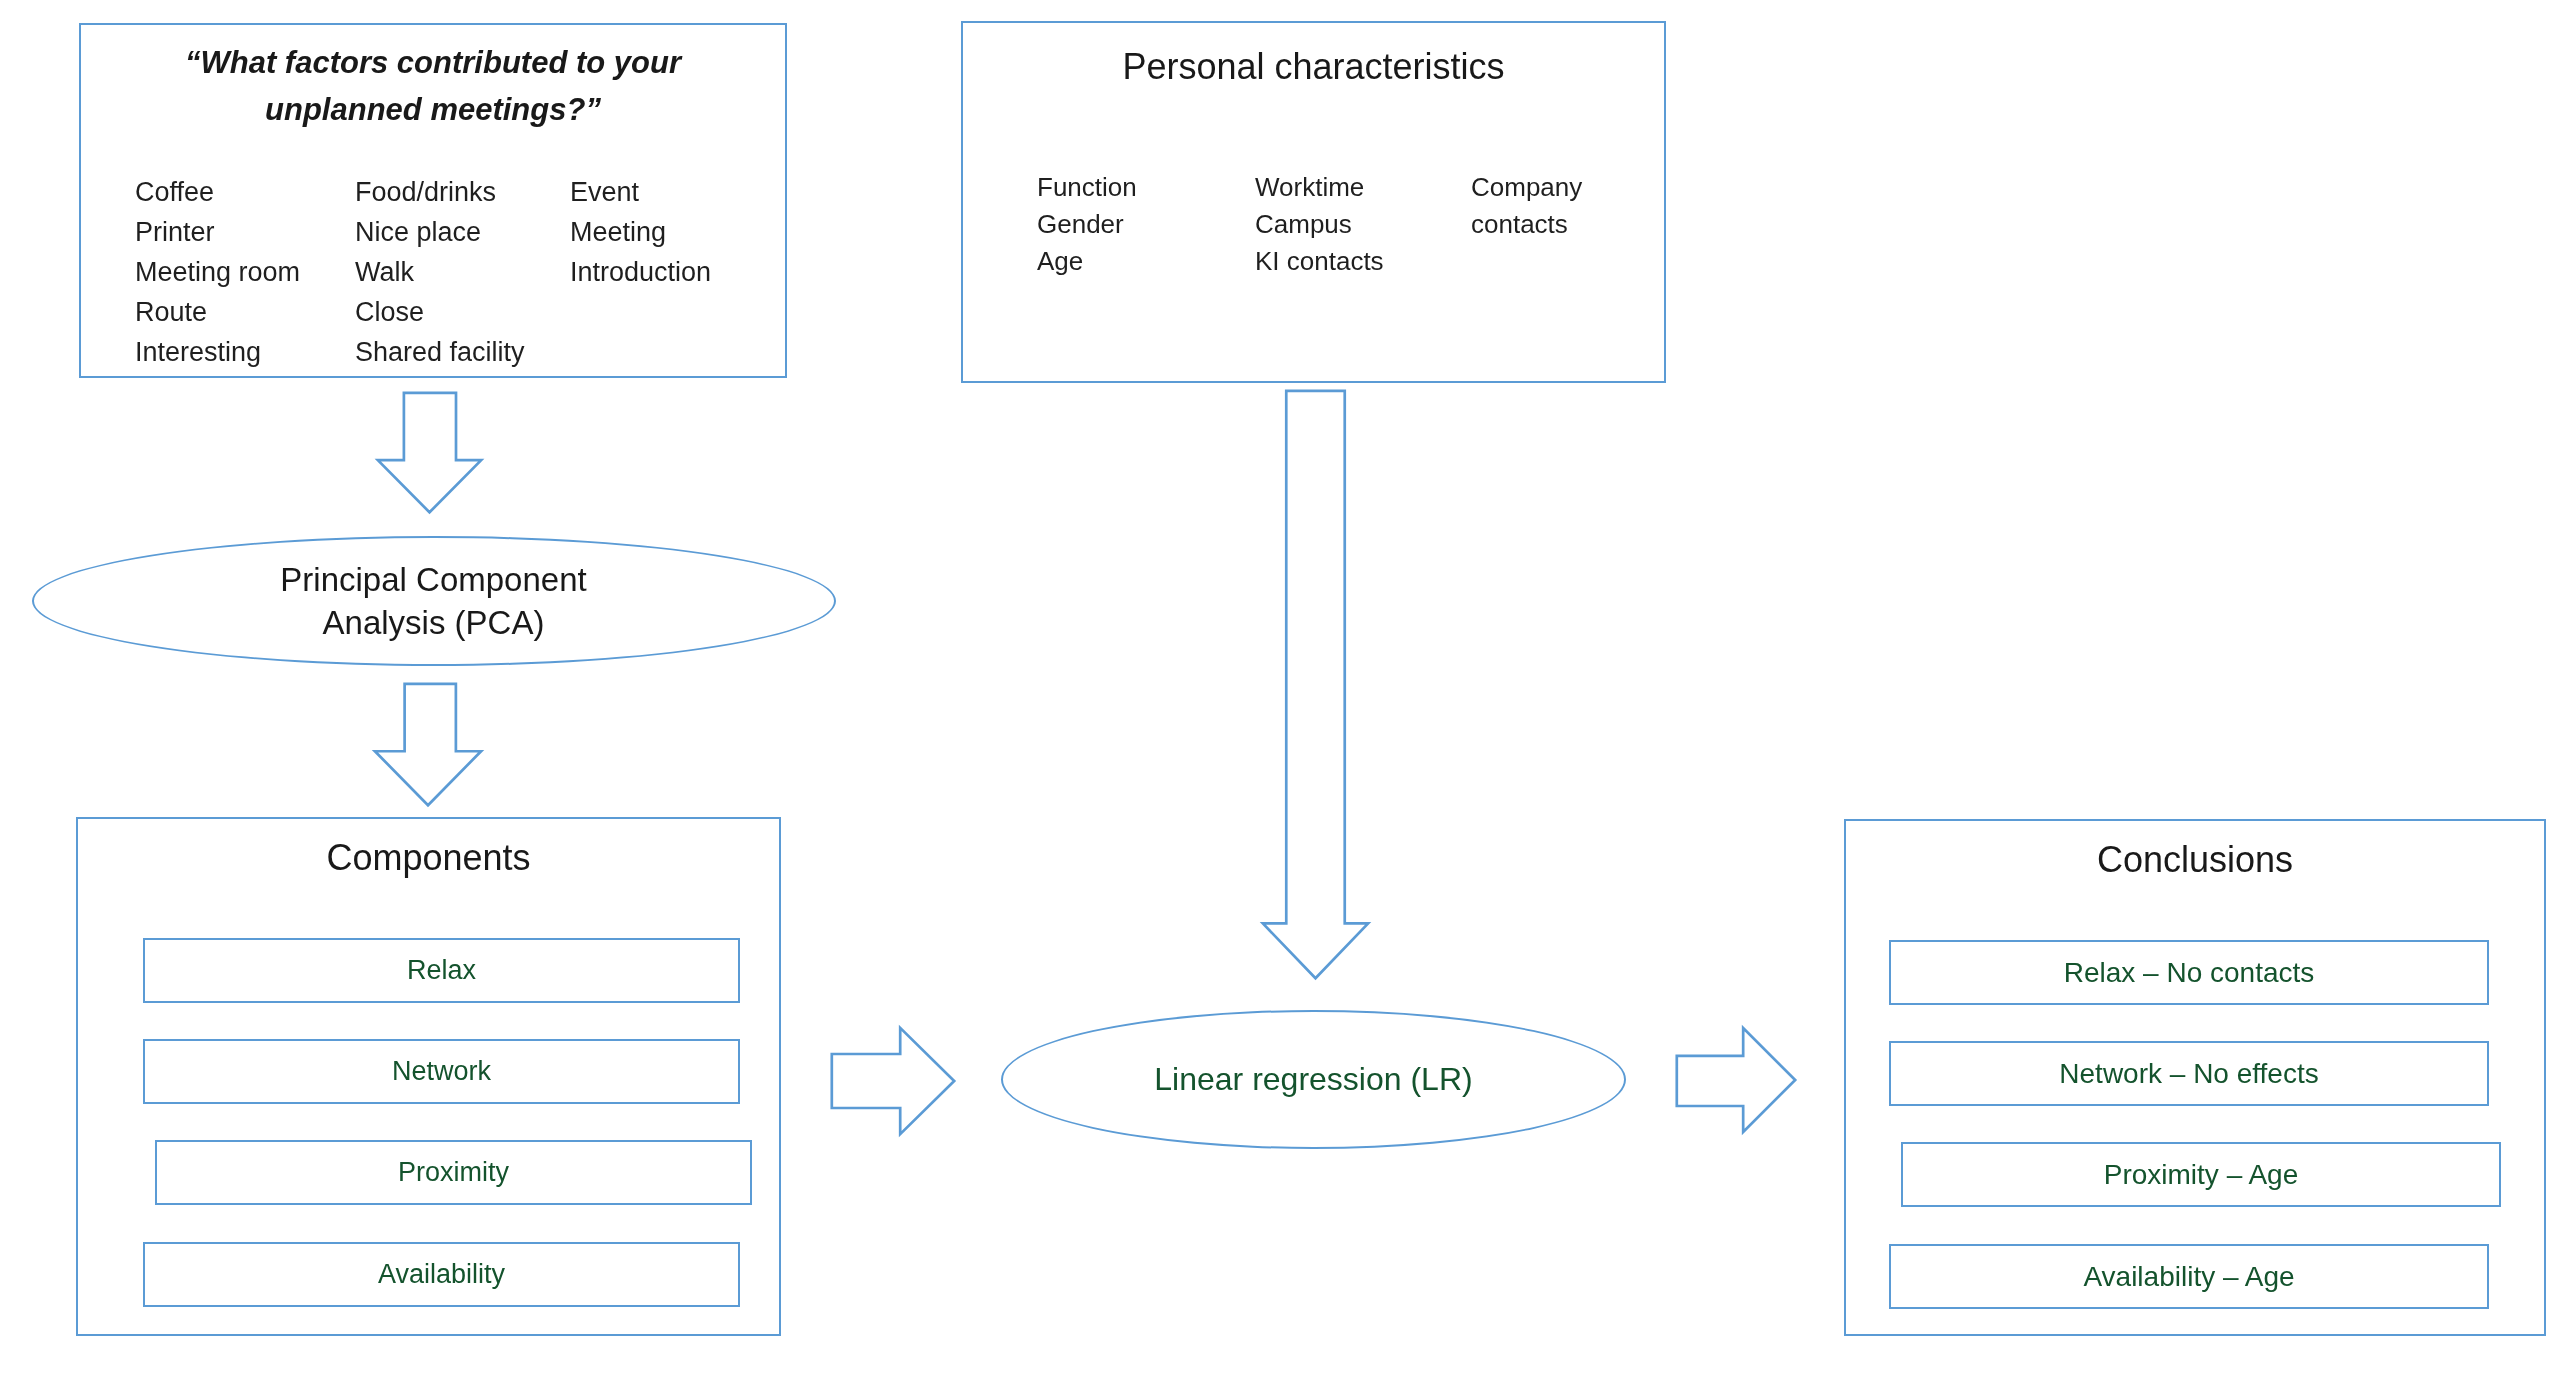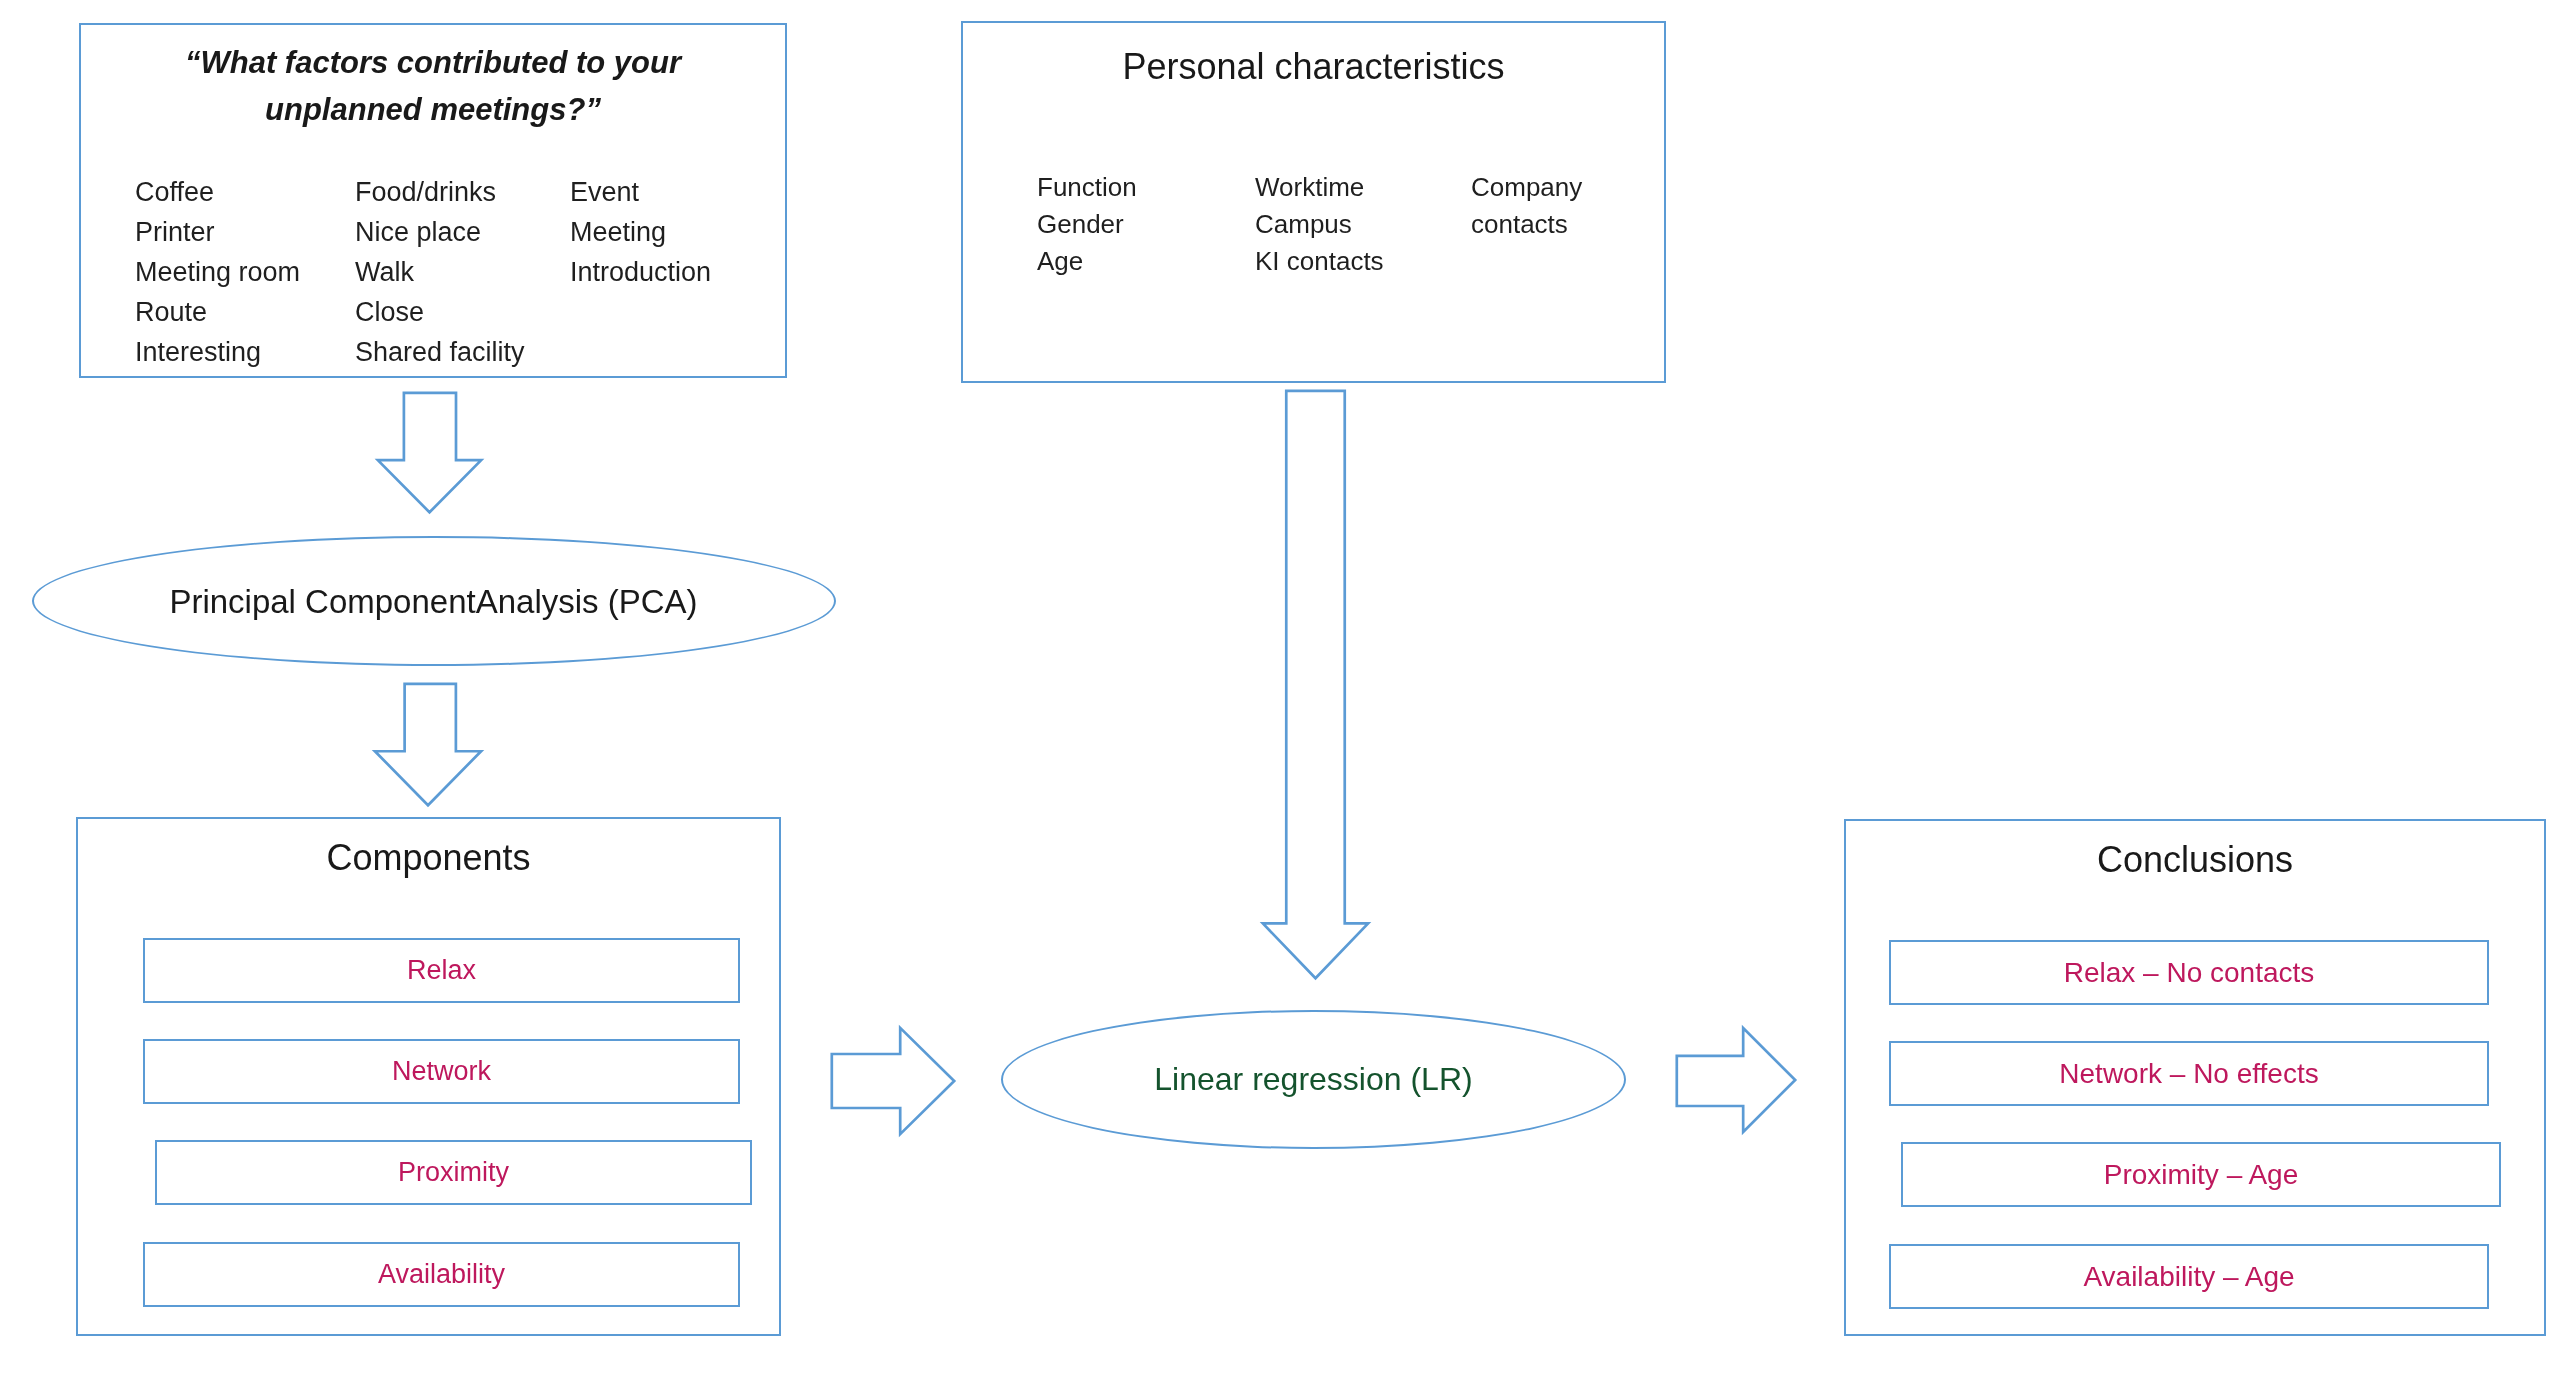--- a/index.html
+++ b/index.html
@@ -17,21 +17,21 @@
     position: absolute;
     background: #ffffff;
     border: 2.7px solid #5b9bd5;
   }
   .ellipse {
     position: absolute;
     background: #ffffff;
     border: 2.7px solid #5b9bd5;
     border-radius: 50%;
     display: flex;
-    flex-direction: row;
+    flex-direction: column;
     align-items: center;
     justify-content: center;
     text-align: center;
   }
   .arrow-svg { position: absolute; overflow: visible; }
   .arrow-svg polygon { fill: #ffffff; stroke: #5b9bd5; stroke-width: 3; stroke-linejoin: miter; }
 
   
   #factors-box { left: 79px; top: 22.5px; width: 708px; height: 355px; }
   .factors-title {
@@ -80,21 +80,21 @@
   }
   .item-box {
     position: absolute;
     border: 2.7px solid #5b9bd5;
     background: #ffffff;
     display: flex;
     align-items: center;
     justify-content: center;
     text-align: center;
     font-size: 27px;
-    color: #be185d;
+    color: #14532d;
   }
   .comp-item { left: 65px; width: 597px; height: 65px; }
   .concl-item { left: 43px; width: 600px; height: 65px; font-size: 28px; }
   .row-0 { top: 119px; }
   .row-1 { top: 220px; }
   .row-2 { top: 321px; margin-left: 12px; }
   .row-3 { top: 423px; }
 </style>
 </head>
 <body>

